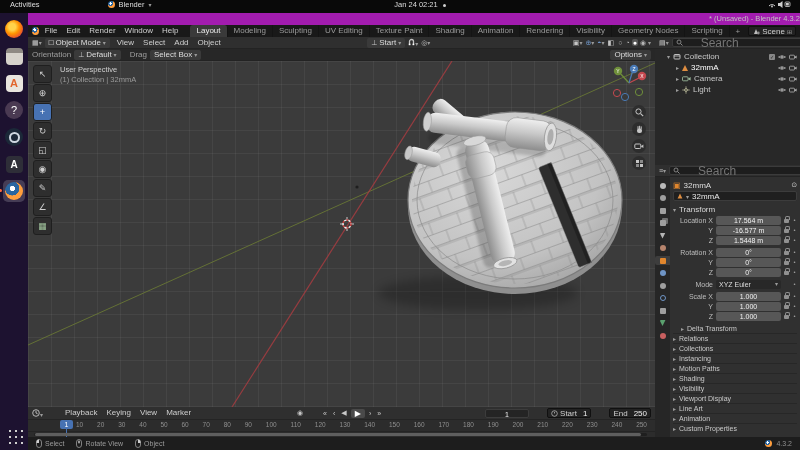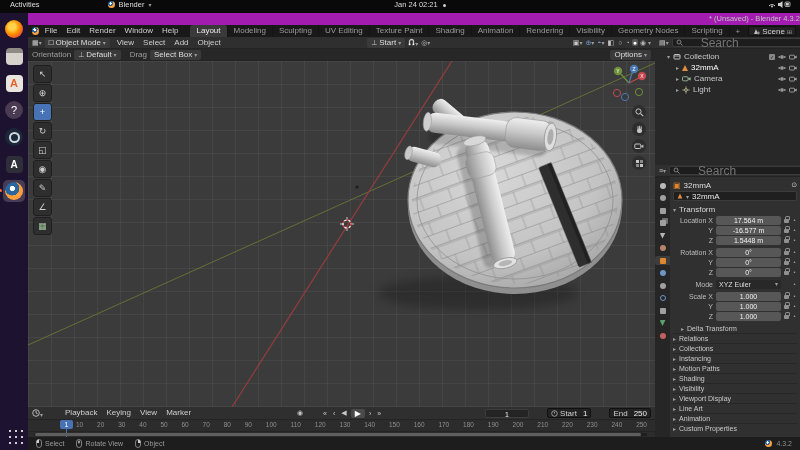--- a/index.html
+++ b/index.html
@@ -335,20 +335,24 @@
       <g transform="translate(319,163)">
         <line x1="-7" y1="0" x2="-3" y2="0" stroke="#d8d8d8" stroke-width="0.9"></line>
         <line x1="3" y1="0" x2="7" y2="0" stroke="#d8d8d8" stroke-width="0.9"></line>
         <line x1="0" y1="-7" x2="0" y2="-3" stroke="#d8d8d8" stroke-width="0.9"></line>
         <line x1="0" y1="3" x2="0" y2="7" stroke="#d8d8d8" stroke-width="0.9"></line>
         <circle r="4" fill="none" stroke="#cf3d3d" stroke-width="1.4" stroke-dasharray="2.2 2.2"></circle>
         <circle r="4" fill="none" stroke="#eeeeee" stroke-width="1.4" stroke-dasharray="2.2 2.2" stroke-dashoffset="2.2"></circle>
       </g>
     </svg>
 
+    <div class="overlaytxt">
+      <div>User Perspective</div>
+      <div class="l2">(1) Collection | 32mmA</div>
+    </div>
 
     <div class="toolrail">
       <div class="tbtn">↖</div>
       <div class="tbtn">⊕</div>
       <div class="tbtn active">+</div>
       <div class="tbtn">↻</div>
       <div class="tbtn">◱</div>
       <div class="tbtn">◉</div>
       <div class="tbtn">✎</div>
       <div class="tbtn">∠</div>

